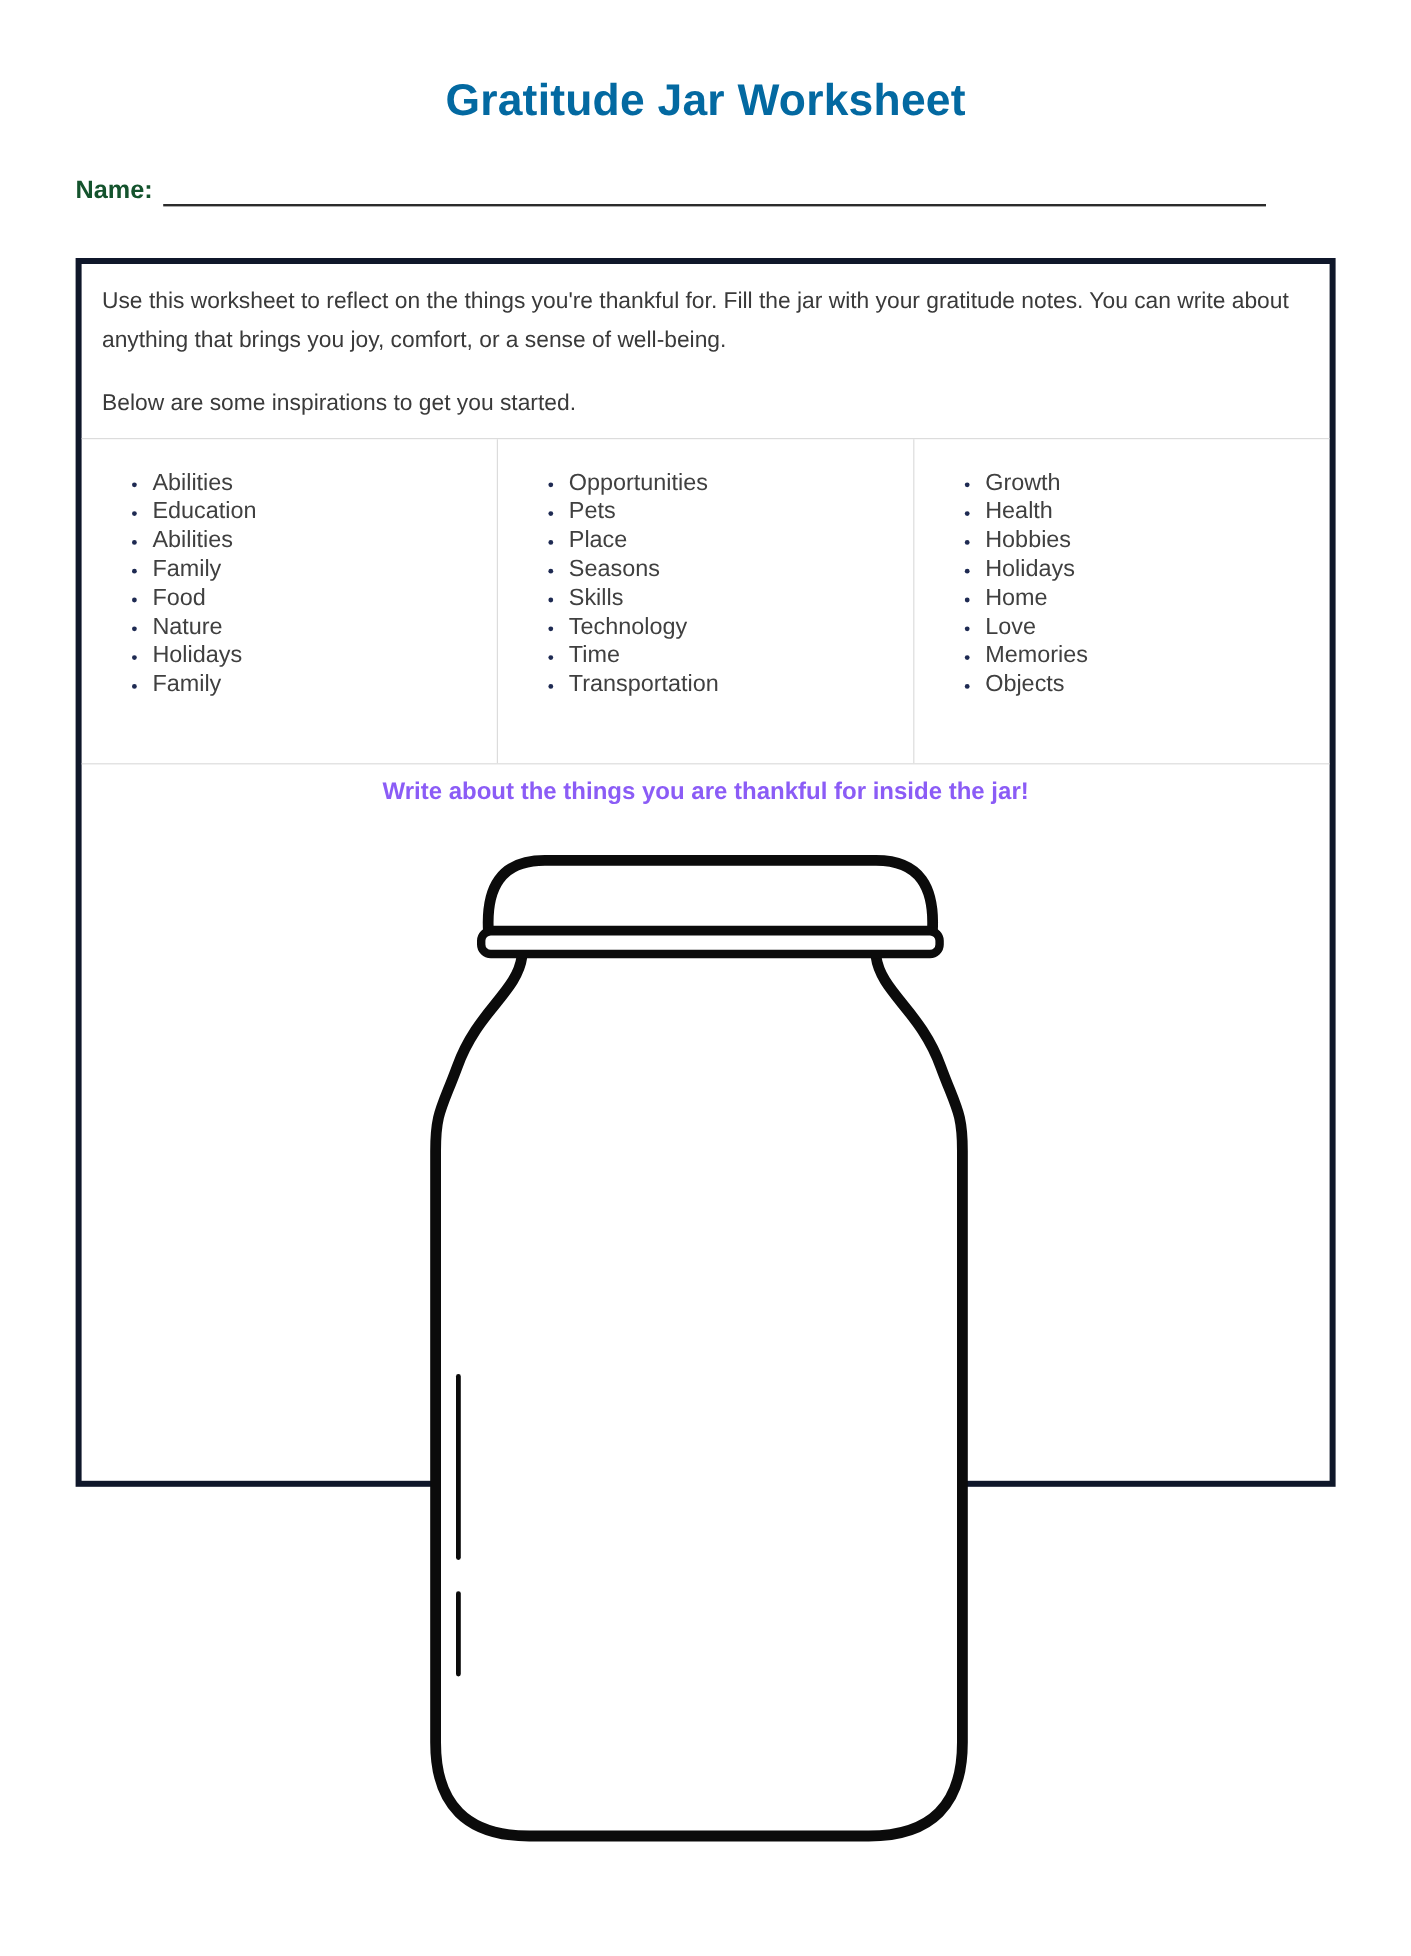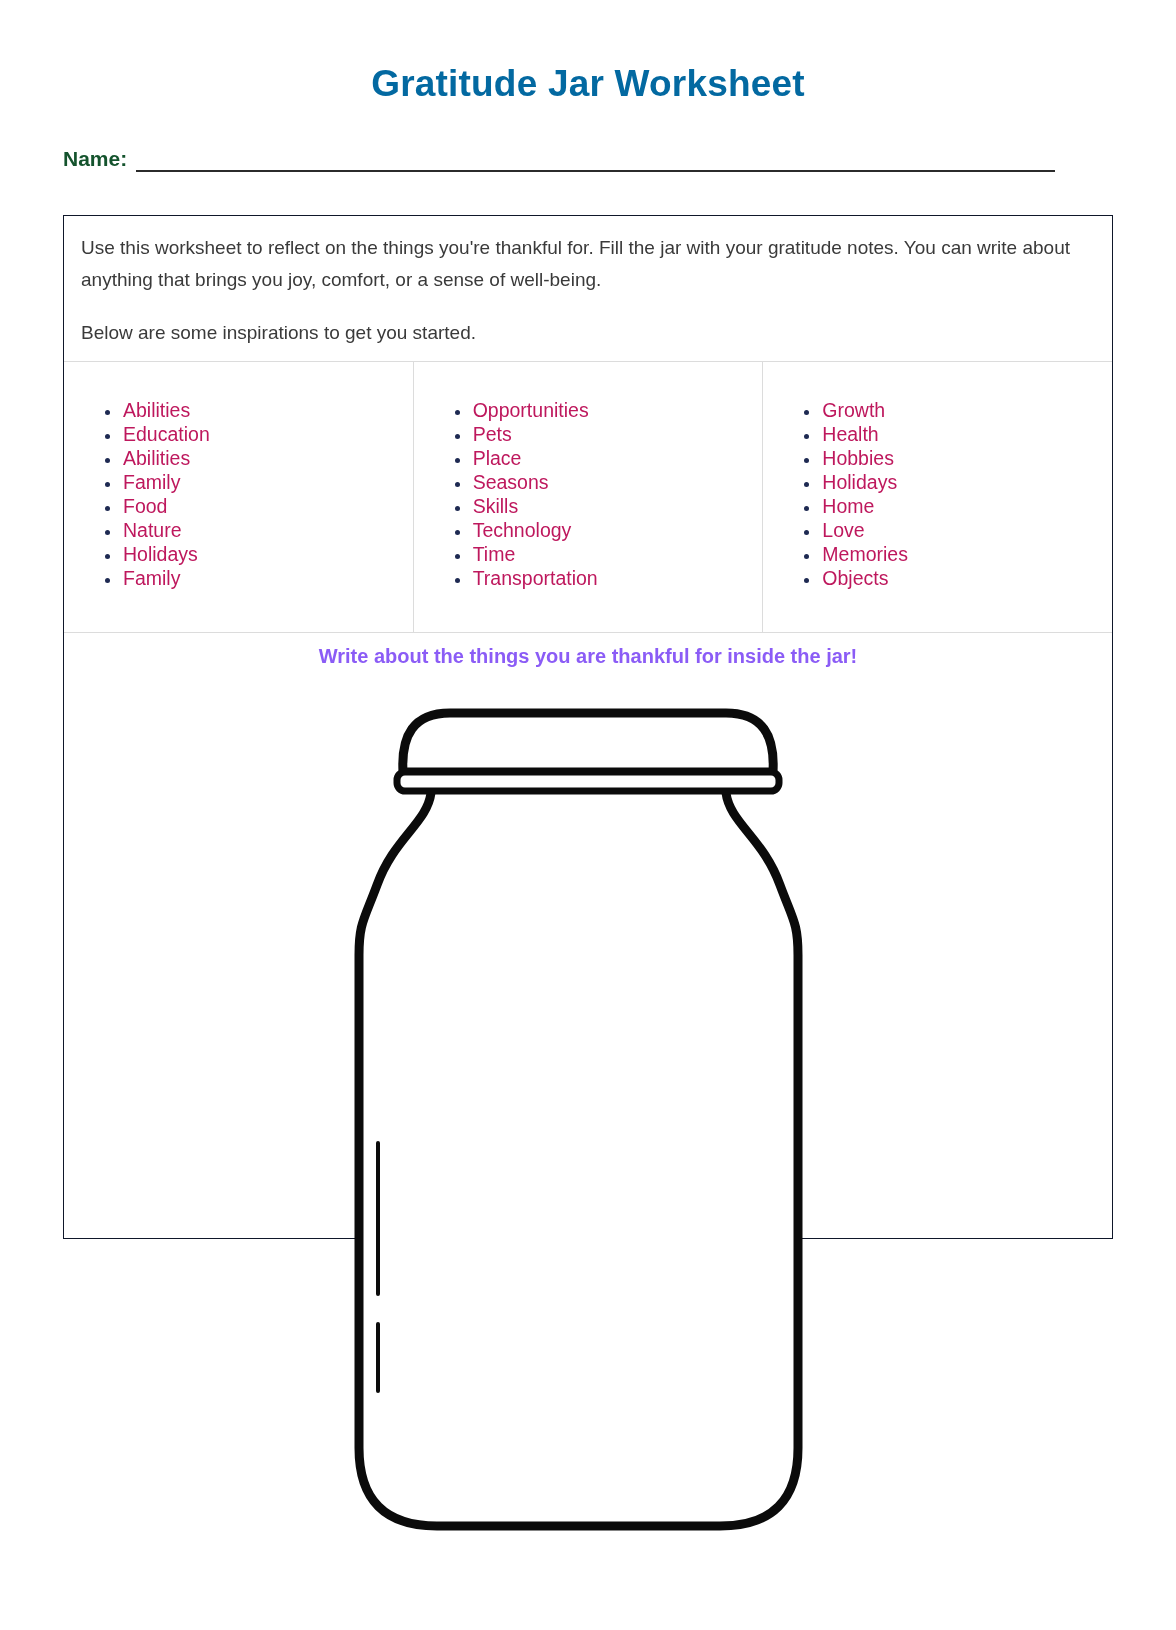--- a/index.html
+++ b/index.html
@@ -20,40 +20,40 @@
   .name-label{
     font-size:21px;font-weight:bold;color:#14532d;line-height:26px;
     white-space:nowrap;
   }
   .name-line{
     flex:1;margin-left:9px;height:24px;
     border-bottom:2px solid #2b2b2b;
   }
   .sheet{
     position:absolute;left:63px;top:215px;width:1050px;height:1024px;
-    box-sizing:border-box;border:1px solid #0f172a;background:#ffffff;
+    box-sizing:border-box;border:5px solid #0f172a;background:#ffffff;
   }
   .intro-box{
     box-sizing:border-box;height:146px;
     border-bottom:1px solid #dcdcdc;
     padding:16px 16px 0 17px;
     font-size:19px;line-height:32px;color:#3a3a3a;
   }
   .intro-box p{margin:0;}
   .intro-box p.prompt{margin-top:21px;}
   .columns{
     box-sizing:border-box;height:271px;
     border-bottom:1px solid #dcdcdc;
     display:flex;
   }
   .col{flex:1;box-sizing:border-box;}
   .col + .col{border-left:1px solid #dcdcdc;}
   .col ul{
-    margin:36px 0 0 0;padding:0 0 0 57px;
-    font-size:19.5px;color:#be185d;
+    margin:24px 0 0 0;padding:0 0 0 57px;
+    font-size:19.5px;color:#404040;
   }
   .col li{line-height:24px;padding-left:2px;}
   .col li::marker{color:#1e2a52;font-size:16px;}
   .jar-box{
     position:relative;box-sizing:border-box;height:935px;
   }
   .jar-heading{
     padding-top:11px;text-align:center;
     font-size:20px;font-weight:bold;color:#8b5cf6;line-height:24px;
   }

